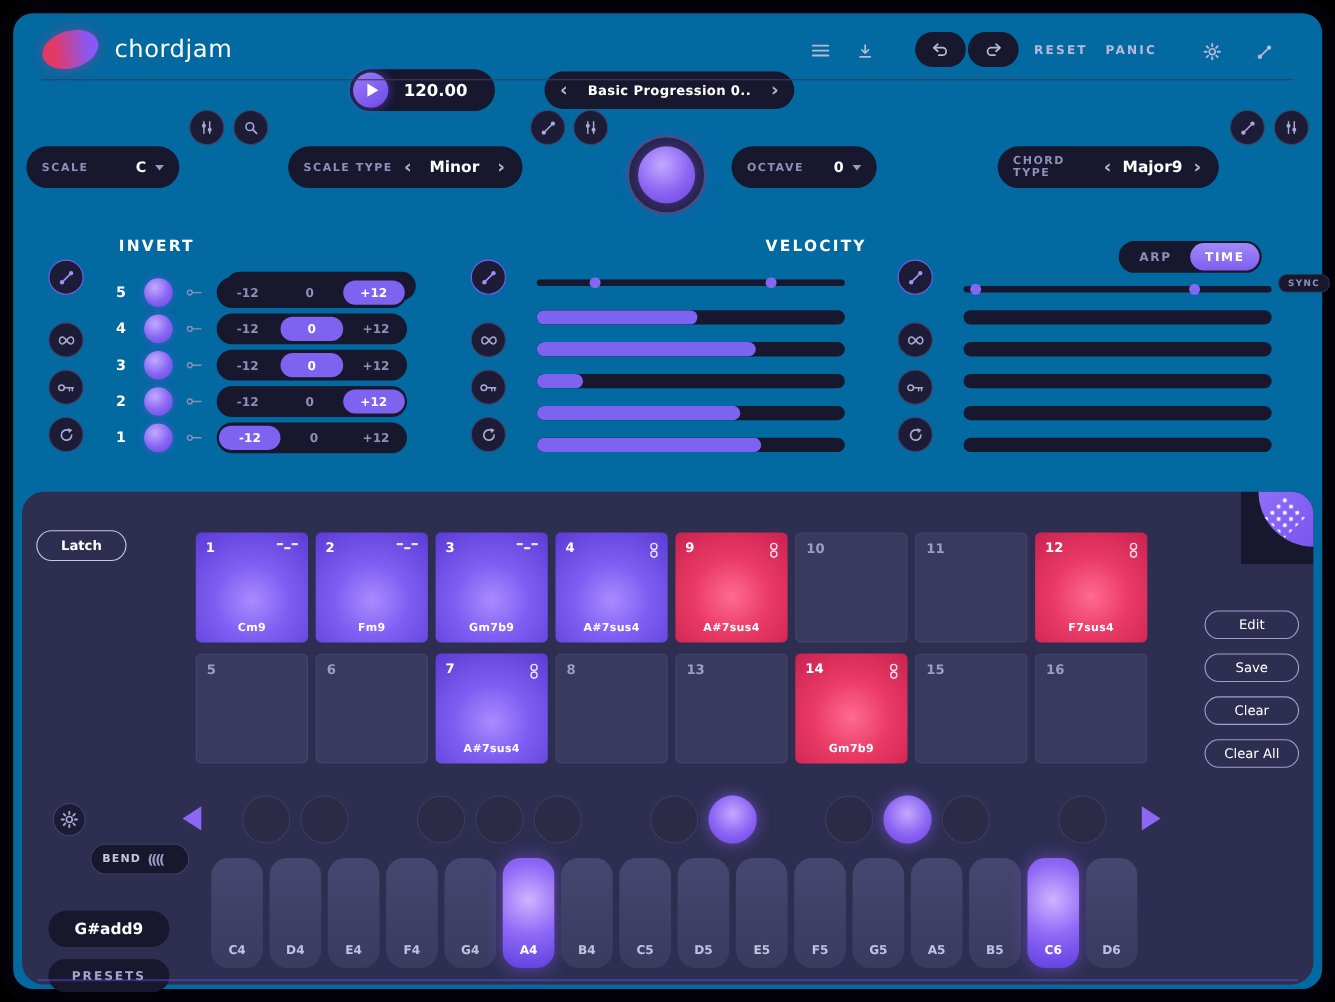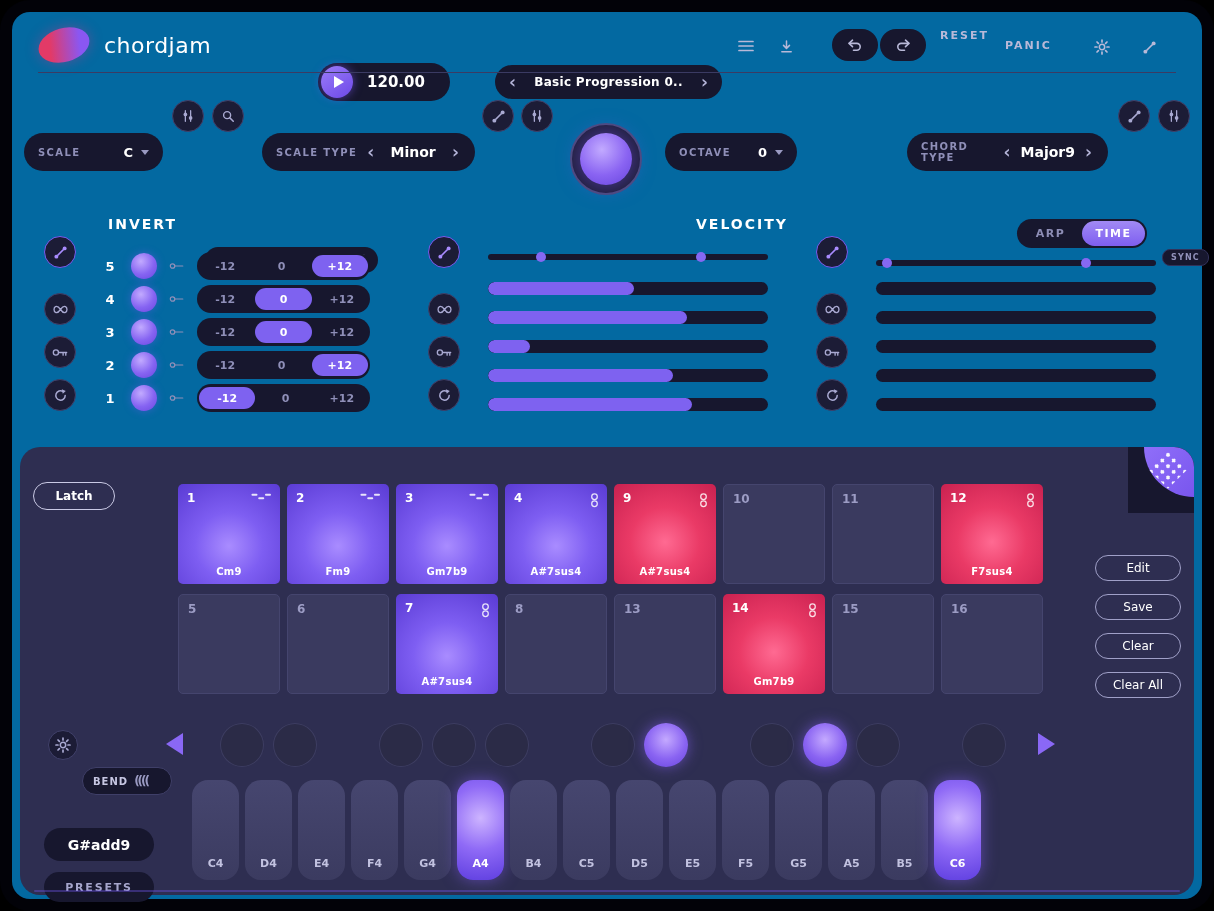--- a/index.html
+++ b/index.html
@@ -157,21 +157,21 @@
       </button>
     <button class="abs undo-pill" style="left:868px;top:17px;">
         <span class="icn">
           <svg width="16" height="13" viewBox="0 0 16 13">
             <path d="M10.5 1.2 L14 4.4 L10.5 7.6" stroke="currentColor" stroke-width="1.6" fill="none" stroke-linecap="round" stroke-linejoin="round"></path>
             <path d="M13.6 4.4 H6.2 A3.4 3.4 0 0 0 6.2 11.2 H9.5" stroke="currentColor" stroke-width="1.6" fill="none" stroke-linecap="round"></path>
           </svg>
         </span>
       </button>
 
-    <button class="abs txt-btn" style="left:928px;top:17px;">RESET</button>
+    <button class="abs txt-btn" style="left:928px;top:27px;">RESET</button>
     <button class="abs txt-btn" style="left:993px;top:27px;">PANIC</button>
 
     <button class="abs ibtn" style="left:1079px;top:24px;width:22px;height:22px;">
         <span class="icn">
           <svg width="16" height="16" viewBox="0 0 16 16">
             <circle cx="8" cy="8" r="2.7" stroke="currentColor" stroke-width="1.5" fill="none"></circle>
             <g stroke="currentColor" stroke-width="1.7" stroke-linecap="round">
               <path d="M8 1 V3"></path>
               <path d="M8 13 V15"></path>
               <path d="M1 8 H3"></path>
@@ -737,20 +737,23 @@
           </div>
           <div class="wkey">
             <span class="wkey-label">A5</span>
           </div>
           <div class="wkey">
             <span class="wkey-label">B5</span>
           </div>
           <div class="wkey lit">
             <span class="wkey-label">C6</span>
           </div>
+          <div class="wkey">
+            <span class="wkey-label">D6</span>
+          </div>
         </div>
 
       <div class="abs pill chord-display" style="left:24px;top:345px;">G#add9</div>
       <button class="abs pill presets-btn" style="left:24px;top:389px;">PRESETS</button>
     </div>
 
   </div>
 </div>
 
 </body></html>

